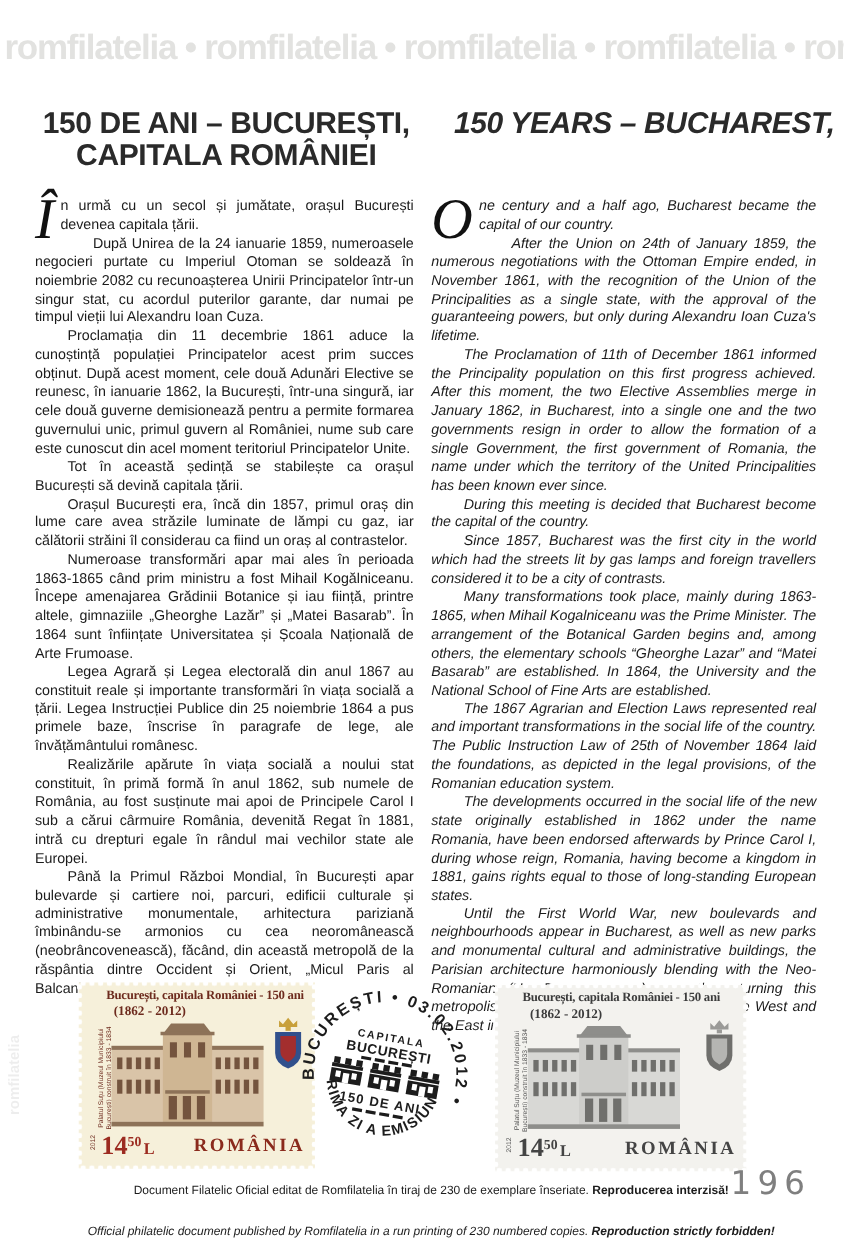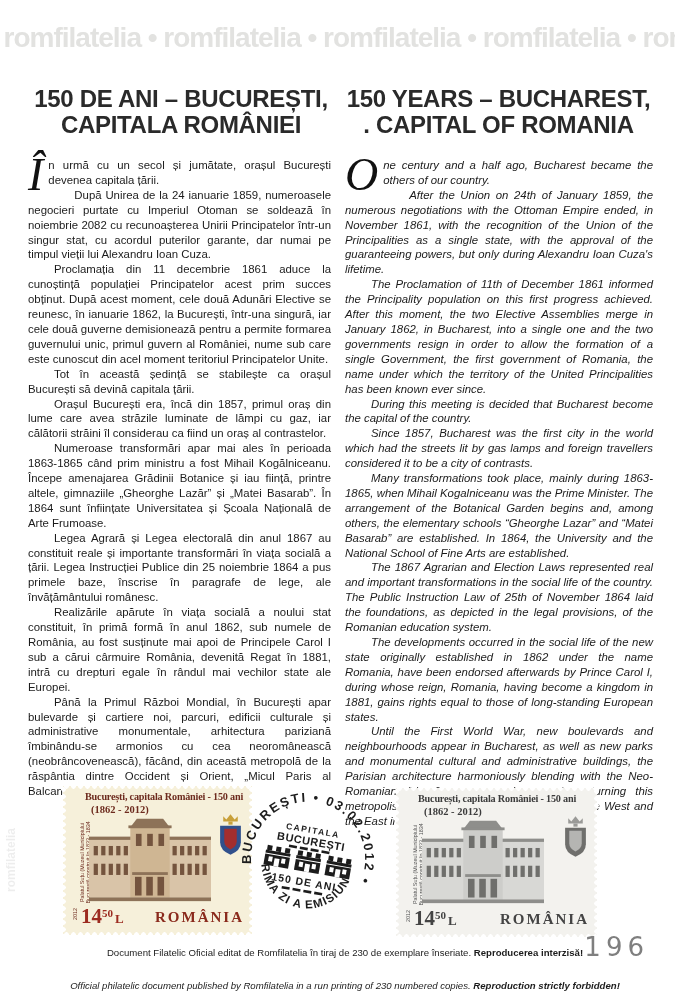--- a/index.html
+++ b/index.html
@@ -11,21 +11,21 @@
           font-weight:700;font-size:28px;letter-spacing:-1px;color:#e2e2e0;}
 
   
   .side-watermark{position:absolute;left:4px;top:892px;transform:rotate(-90deg);transform-origin:0 0;
           font-weight:700;font-size:12px;color:rgba(0,0,0,0.07);white-space:nowrap;}
 
   
   .title{position:absolute;top:86px;text-align:center;font-weight:700;font-size:24px;line-height:26px;
          letter-spacing:-0.3px;color:#2a2a2a;}
   .title.ro{left:30px;width:302px;}
-  .title.en{left:345px;width:307px;}
+  .title.en{left:362px;width:307px;font-style:italic;}
 
   
   .col{position:absolute;top:158px;width:303px;font-size:11.4px;line-height:14.9px;
        text-align:justify;color:#1b1b1b;}
   .col.ro{left:28px;}
   .col.en{left:345px;width:308px;font-style:italic;}
   .col p{margin:0;text-indent:26px;}
   .col p.first{text-indent:0;}
   .dropcap{float:left;font-family:"Liberation Serif",serif;font-style:italic;font-weight:400;
            font-size:46px;line-height:34px;margin:0 5px 0 0;color:#111;}
@@ -106,37 +106,36 @@
 
   <div class="banner">• romfilatelia • romfilatelia • romfilatelia • romfilatelia • romfilatelia • romfilatelia</div>
   <div class="side-watermark">romfilatelia</div>
 
   <div class="title ro">
     <div>150 DE ANI – BUCUREȘTI,</div>
     <div>CAPITALA ROMÂNIEI</div>
   </div>
   <div class="title en">
     <div>150 YEARS – BUCHAREST,</div>
-    <div>. CAPITAL OF ROMANIA</div>
   </div>
 
   <div class="col ro">
     <p class="first"><span class="dropcap">Î</span><span>n urmă cu un secol și jumătate, orașul București devenea capitala țării.</span></p>
     <p>După Unirea de la 24 ianuarie 1859, numeroasele negocieri purtate cu Imperiul Otoman se soldează în noiembrie 2082 cu recunoașterea Unirii Principatelor într-un singur stat, cu acordul puterilor garante, dar numai pe timpul vieții lui Alexandru Ioan Cuza.</p>
     <p>Proclamația din 11 decembrie 1861 aduce la cunoștință populației Principatelor acest prim succes obținut. După acest moment, cele două Adunări Elective se reunesc, în ianuarie 1862, la București, într-una singură, iar cele două guverne demisionează pentru a permite formarea guvernului unic, primul guvern al României, nume sub care este cunoscut din acel moment teritoriul Principatelor Unite.</p>
     <p>Tot în această ședință se stabilește ca orașul București să devină capitala țării.</p>
     <p>Orașul București era, încă din 1857, primul oraș din lume care avea străzile luminate de lămpi cu gaz, iar călătorii străini îl considerau ca fiind un oraș al contrastelor.</p>
     <p>Numeroase transformări apar mai ales în perioada 1863-1865 când prim ministru a fost Mihail Kogălniceanu. Începe amenajarea Grădinii Botanice și iau ființă, printre altele, gimnaziile „Gheorghe Lazăr” și „Matei Basarab”. În 1864 sunt înființate Universitatea și Școala Națională de Arte Frumoase.</p>
     <p>Legea Agrară și Legea electorală din anul 1867 au constituit reale și importante transformări în viața socială a țării. Legea Instrucției Publice din 25 noiembrie 1864 a pus primele baze, înscrise în paragrafe de lege, ale învățământului românesc.</p>
     <p>Realizările apărute în viața socială a noului stat constituit, în primă formă în anul 1862, sub numele de România, au fost susținute mai apoi de Principele Carol I sub a cărui cârmuire România, devenită Regat în 1881, intră cu drepturi egale în rândul mai vechilor state ale Europei.</p>
     <p>Până la Primul Război Mondial, în București apar bulevarde și cartiere noi, parcuri, edificii culturale și administrative monumentale, arhitectura pariziană îmbinându-se armonios cu cea neoromânească (neobrâncovenească), făcând, din această metropolă de la răspântia dintre Occident și Orient, „Micul Paris al Balcanilor”.</p>
   </div>
 
   <div class="col en">
-    <p class="first"><span class="dropcap">O</span><span>ne century and a half ago, Bucharest became the others of our country.</span></p>
+    <p class="first"><span class="dropcap">O</span><span>ne century and a half ago, Bucharest became the capital of our country.</span></p>
     <p>After the Union on 24th of January 1859, the numerous negotiations with the Ottoman Empire ended, in November 1861, with the recognition of the Union of the Principalities as a single state, with the approval of the guaranteeing powers, but only during Alexandru Ioan Cuza's lifetime.</p>
     <p>The Proclamation of 11th of December 1861 informed the Principality population on this first progress achieved. After this moment, the two Elective Assemblies merge in January 1862, in Bucharest, into a single one and the two governments resign in order to allow the formation of a single Government, the first government of Romania, the name under which the territory of the United Principalities has been known ever since.</p>
     <p>During this meeting is decided that Bucharest become the capital of the country.</p>
     <p>Since 1857, Bucharest was the first city in the world which had the streets lit by gas lamps and foreign travellers considered it to be a city of contrasts.</p>
     <p>Many transformations took place, mainly during 1863-1865, when Mihail Kogalniceanu was the Prime Minister. The arrangement of the Botanical Garden begins and, among others, the elementary schools “Gheorghe Lazar” and “Matei Basarab” are established. In 1864, the University and the National School of Fine Arts are established.</p>
     <p>The 1867 Agrarian and Election Laws represented real and important transformations in the social life of the country. The Public Instruction Law of 25th of November 1864 laid the foundations, as depicted in the legal provisions, of the Romanian education system.</p>
     <p>The developments occurred in the social life of the new state originally established in 1862 under the name Romania, have been endorsed afterwards by Prince Carol I, during whose reign, Romania, having become a kingdom in 1881, gains rights equal to those of long-standing European states.</p>
     <p>Until the First World War, new boulevards and neighbourhoods appear in Bucharest, as well as new parks and monumental cultural and administrative buildings, the Parisian architecture harmoniously blending with the Neo-Romanian (Neo-Branconvenesc) one, thus, turning this metropolis located at the crossroads between the West and the East into the “Little Paris of the Balkans”.</p>
   </div>
 

